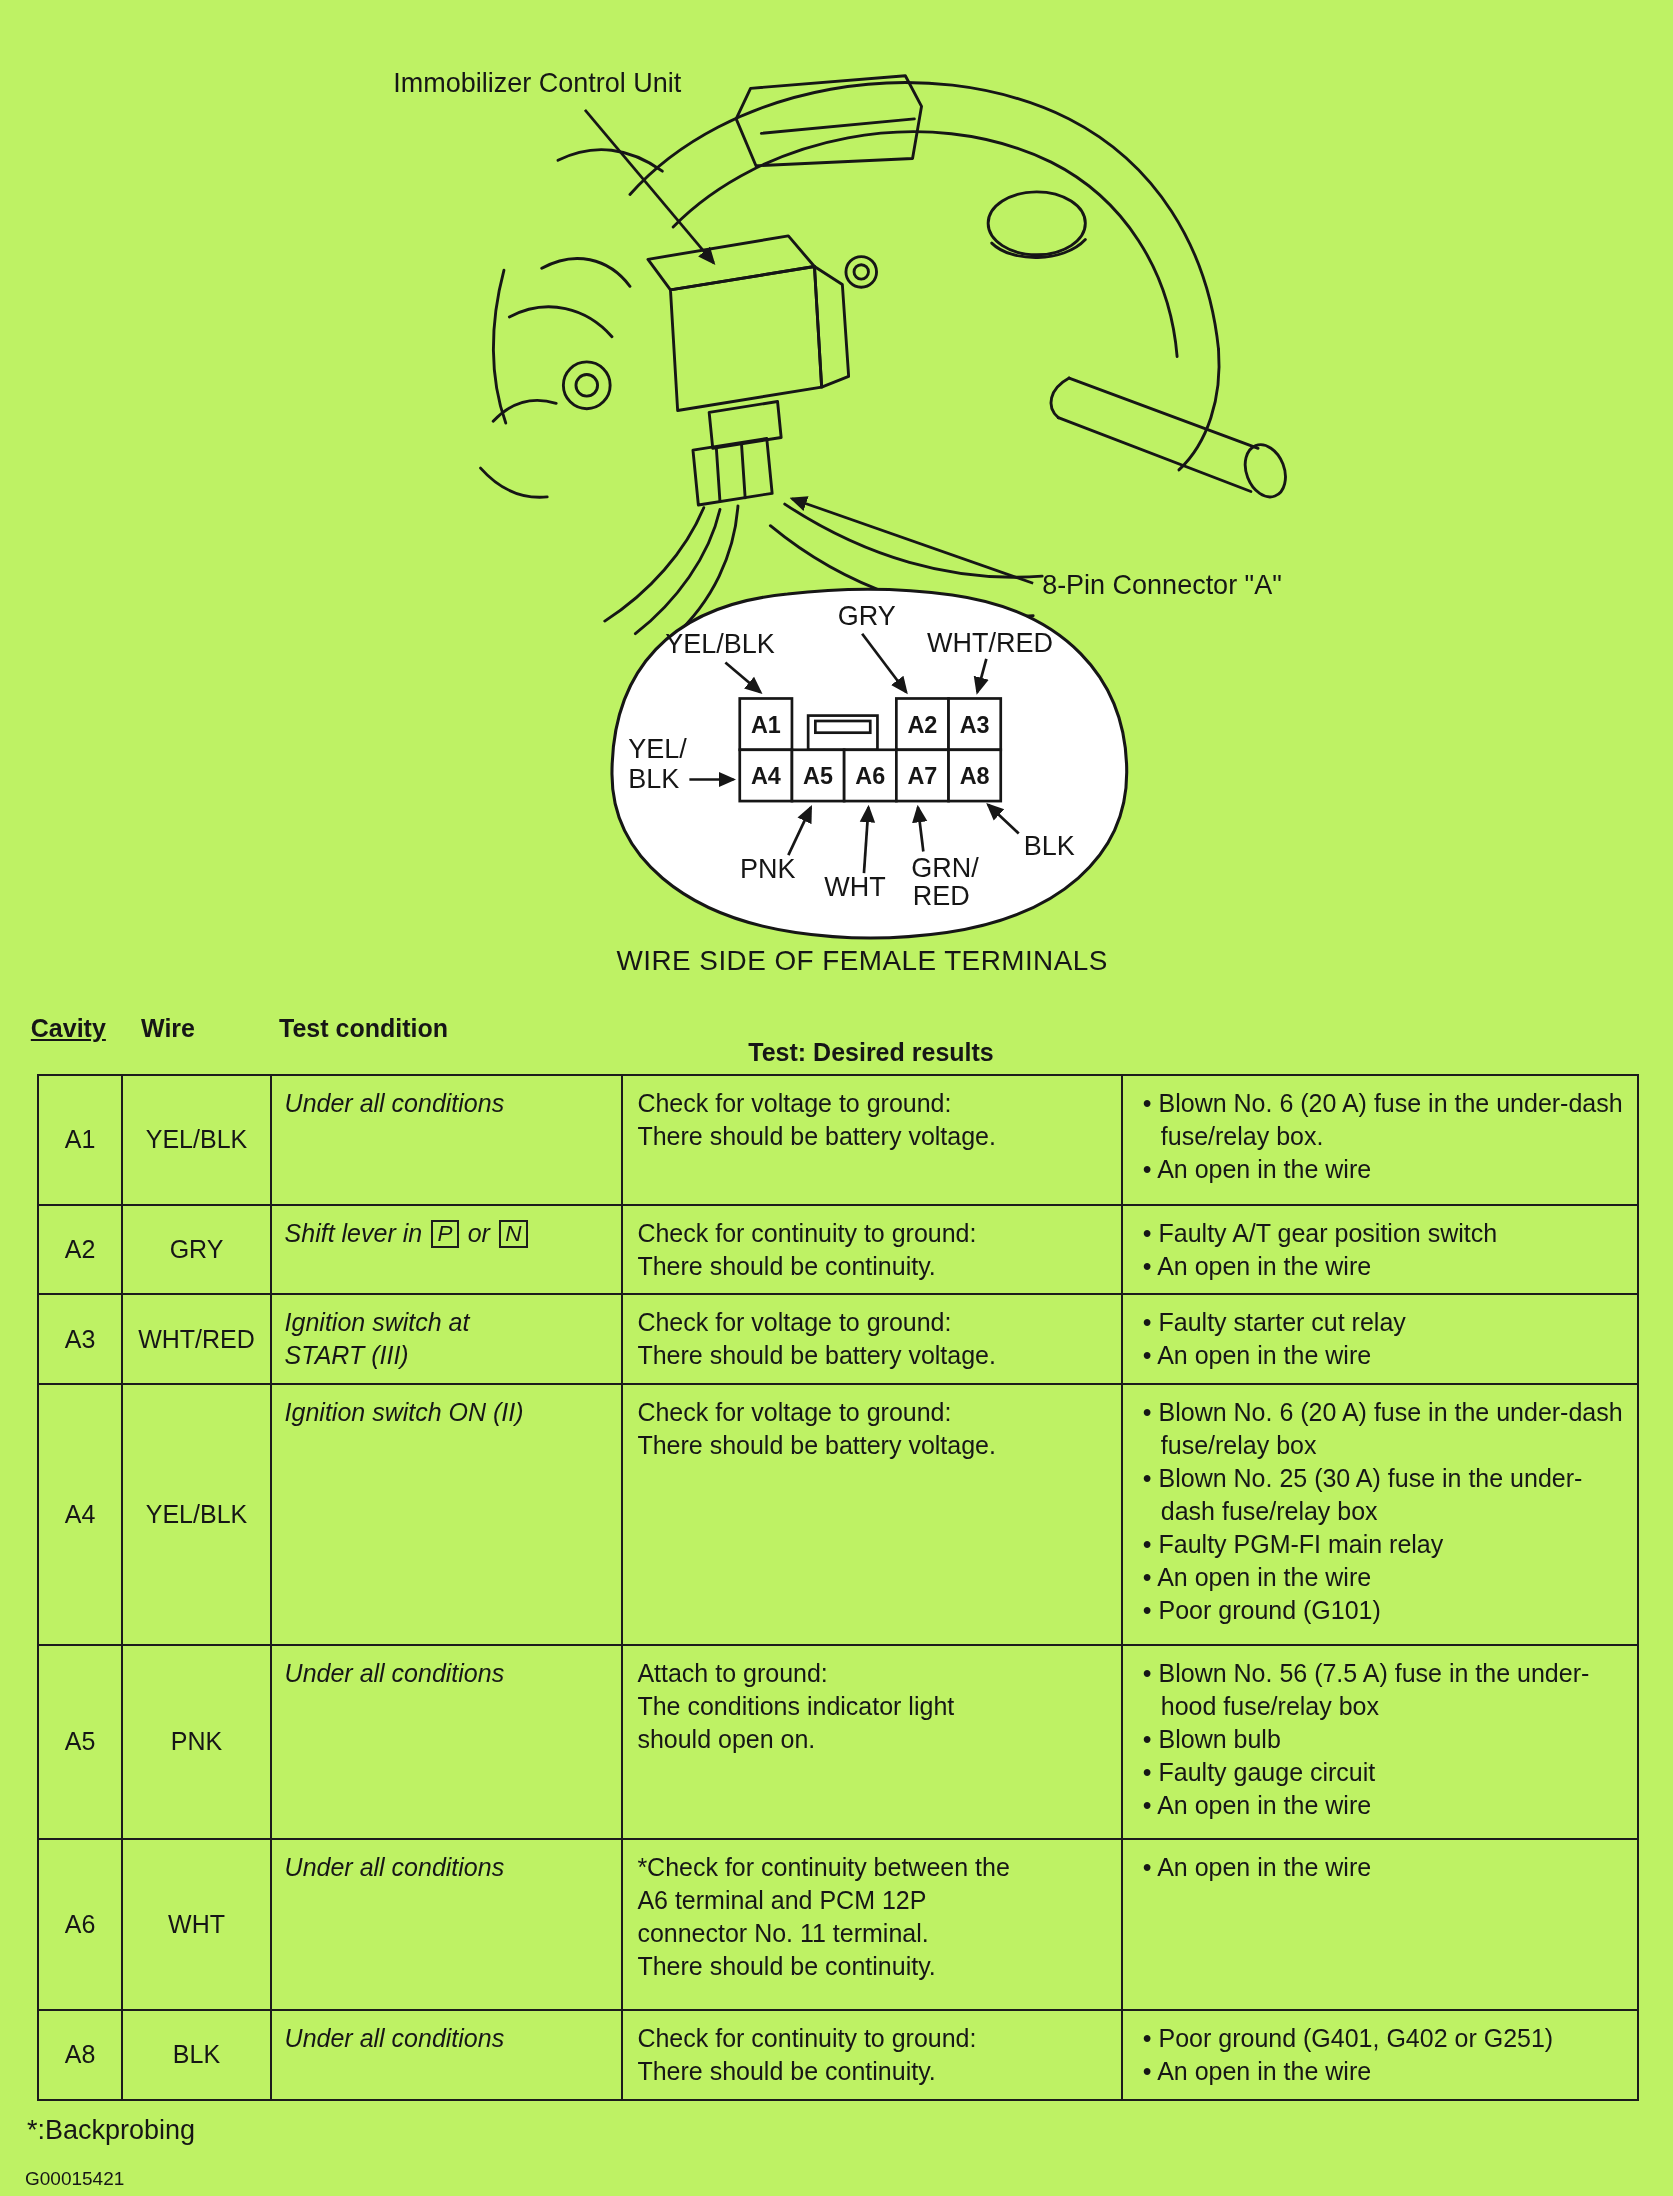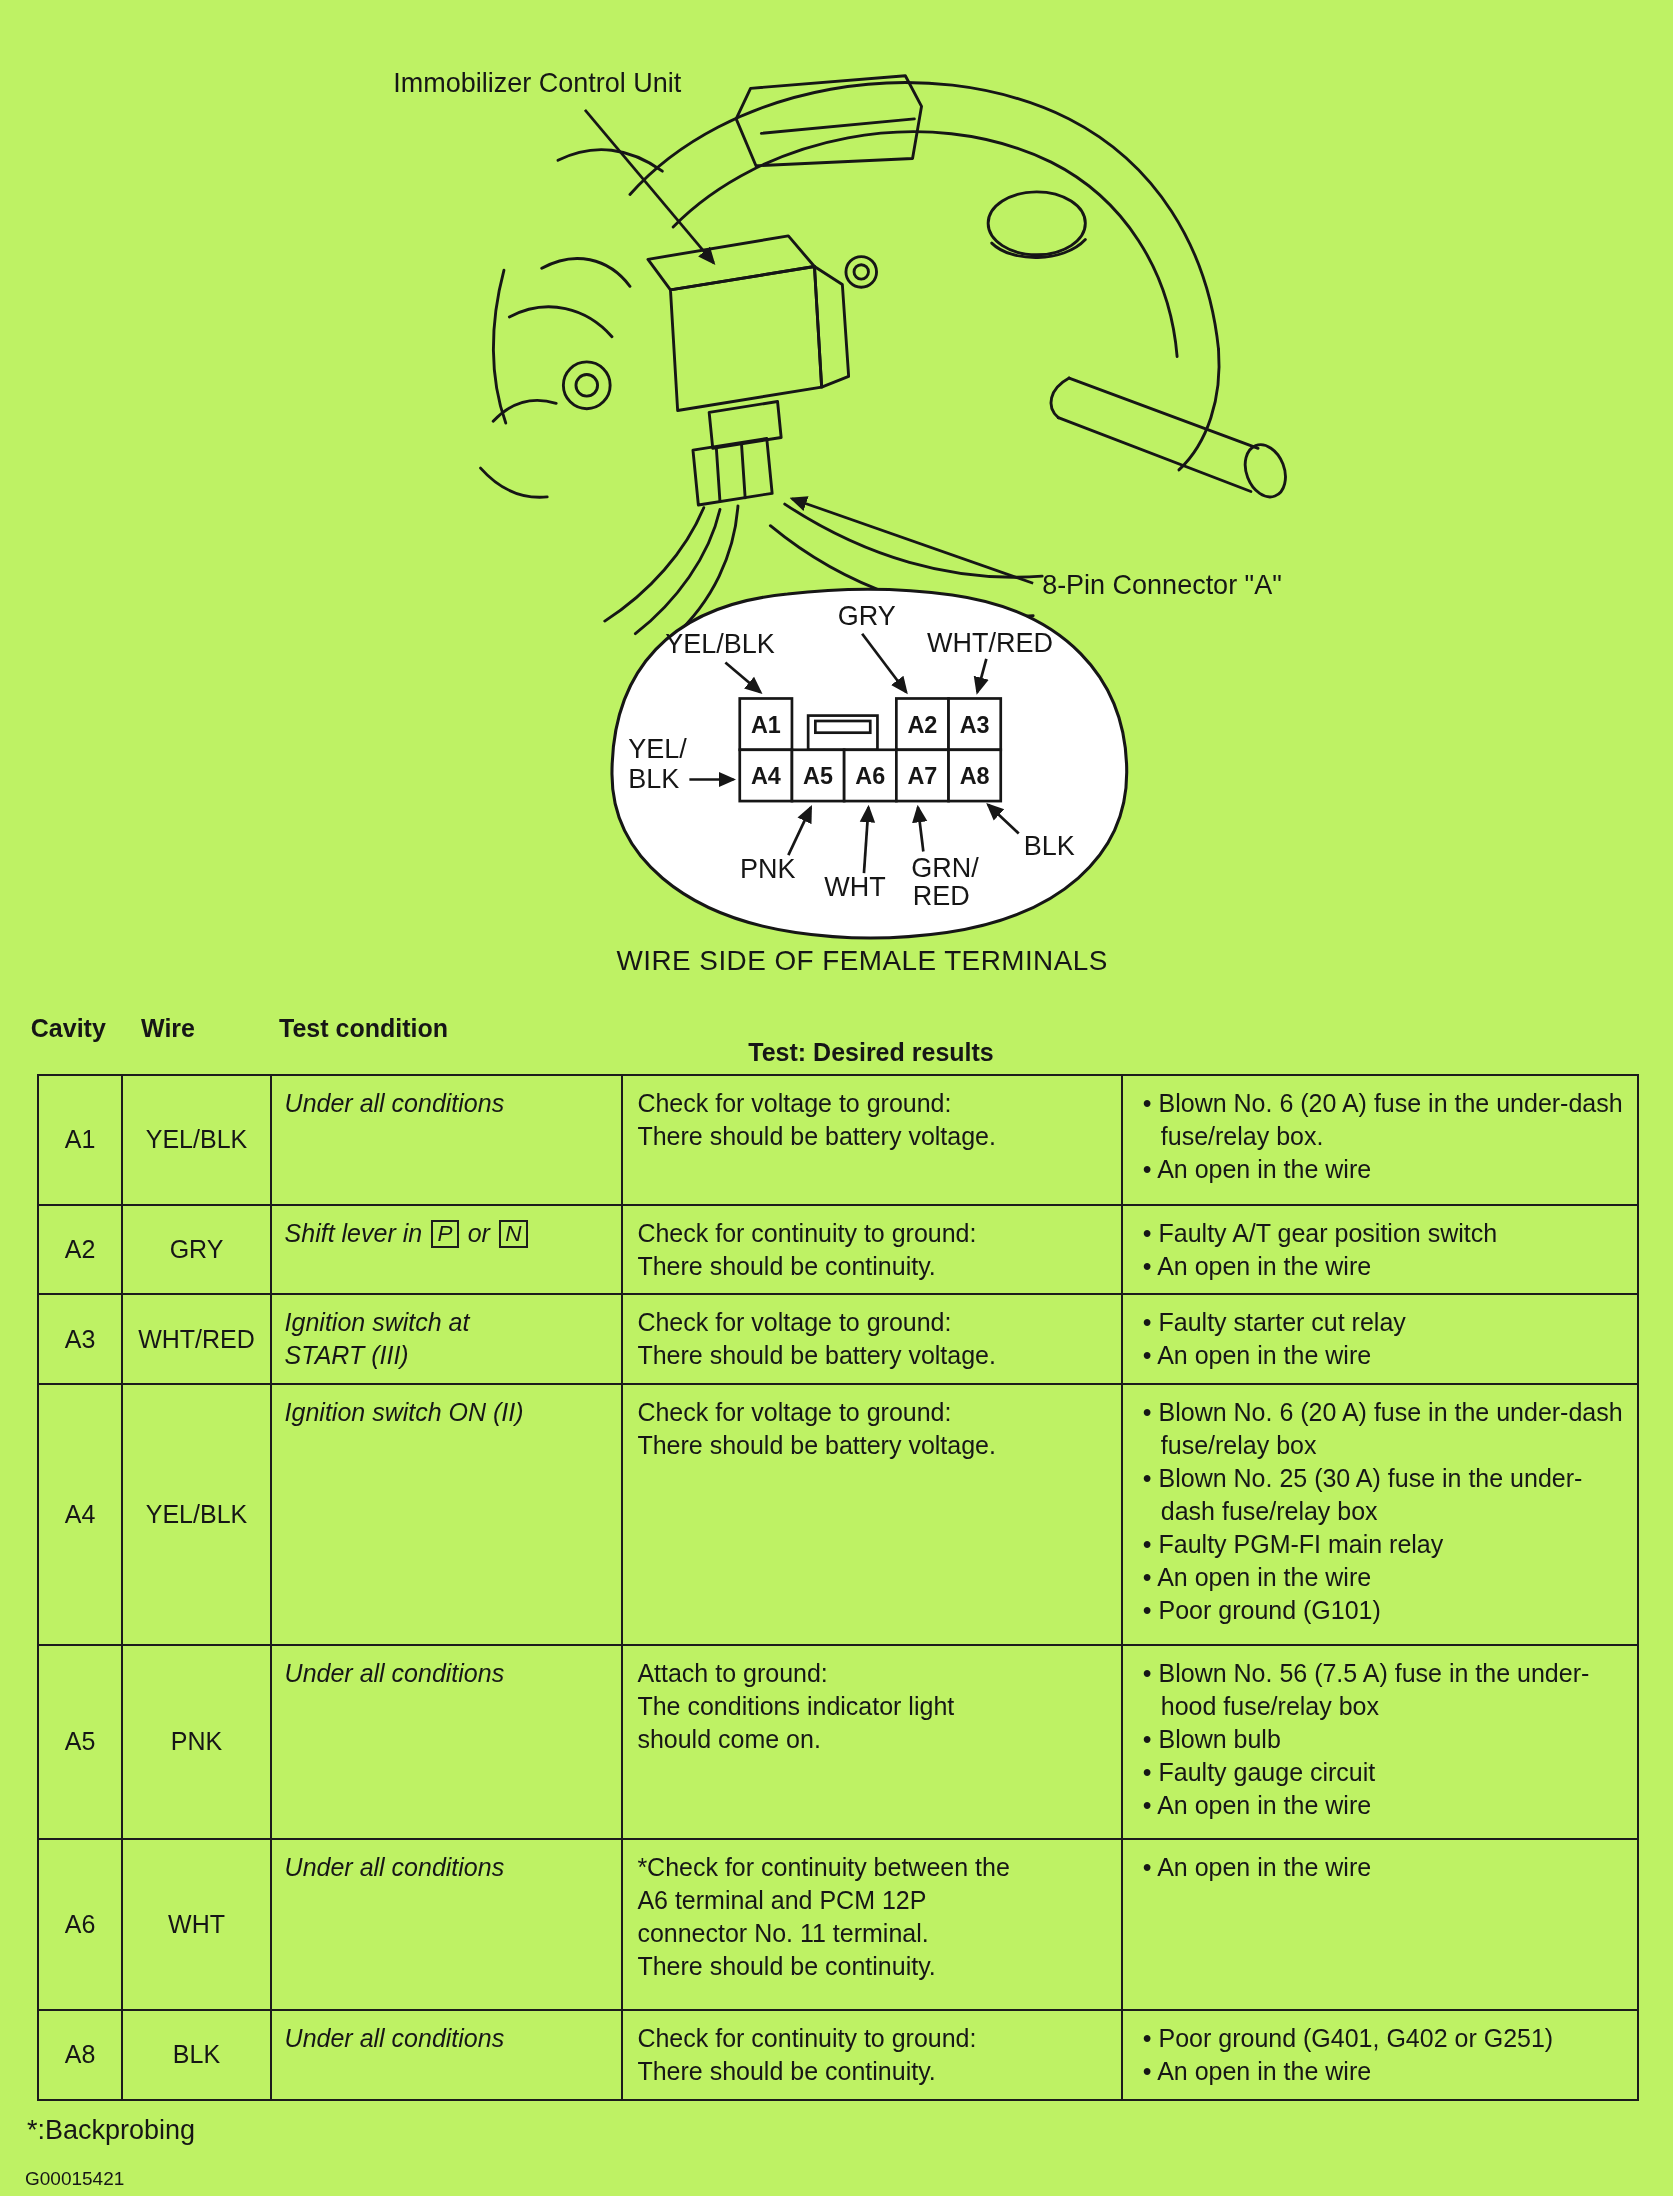--- a/index.html
+++ b/index.html
@@ -25,21 +25,21 @@
   .pin-text text { font-size: 26px; font-weight: 700; }
   .svg-caption { font-size: 31px; letter-spacing: 0.5px; }
 
   .col-headers {
     display: flex;
     margin: 12.6px 0 7.2px 29px;
     font-weight: 700;
     font-size: 25px;
     white-space: nowrap;
   }
-  .h-cavity { width: 92px; padding-left: 1.8px; }
+  .h-cavity { width: 92px; padding-left: 1.8px; text-decoration: underline; }
   .h-wire { width: 149px; padding-left: 20px; }
   .h-cond { width: 351px; padding-left: 9px; }
   .h-results { width: 500px; text-align: center; margin-top: 24px; }
   .h-cause { width: 516px; padding-left: 5.4px; }
 
   table.test-table {
     border-collapse: collapse;
     margin-left: 37px;
     width: 1599px;
     table-layout: fixed;
@@ -286,21 +286,21 @@
         </tr>
         <tr class="test-row">
           <td class="cavity-cell">A5</td>
           <td class="wire-cell">PNK</td>
           <td class="cond-cell">
             <div class="cond-line">Under all conditions</div>
           </td>
           <td class="results-cell">
             <div class="result-line">Attach to ground:</div>
             <div class="result-line">The conditions indicator light</div>
-            <div class="result-line">should come on.</div>
+            <div class="result-line">should open on.</div>
           </td>
           <td class="cause-cell">
             <div class="cause-item">Blown No. 56 (7.5 A) fuse in the under-hood fuse/relay box</div>
             <div class="cause-item">Blown bulb</div>
             <div class="cause-item">Faulty gauge circuit</div>
             <div class="cause-item">An open in the wire</div>
           </td>
         </tr>
         <tr class="test-row">
           <td class="cavity-cell">A6</td>

